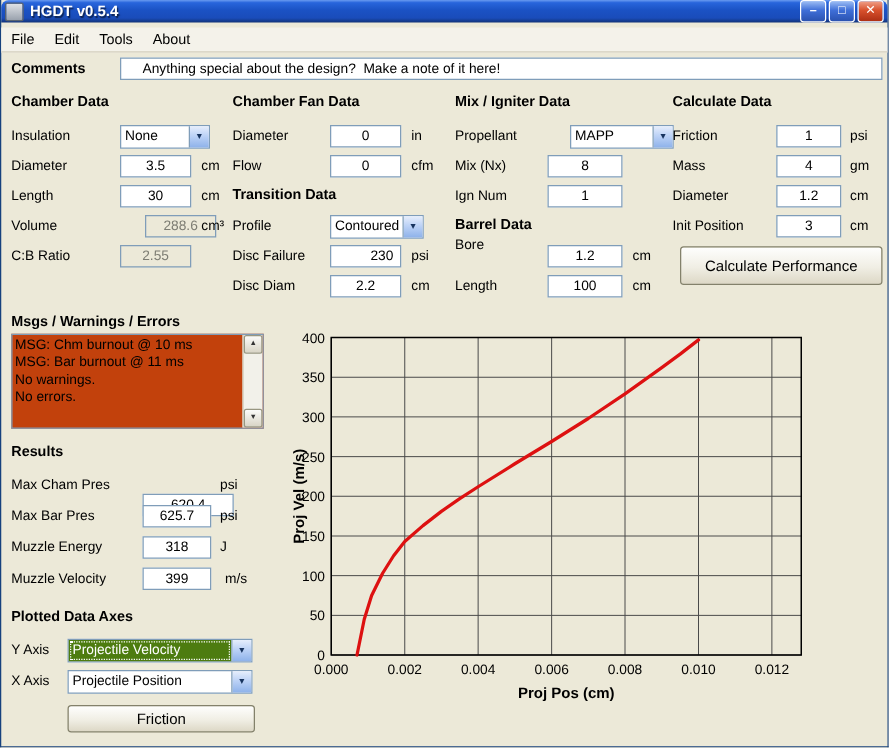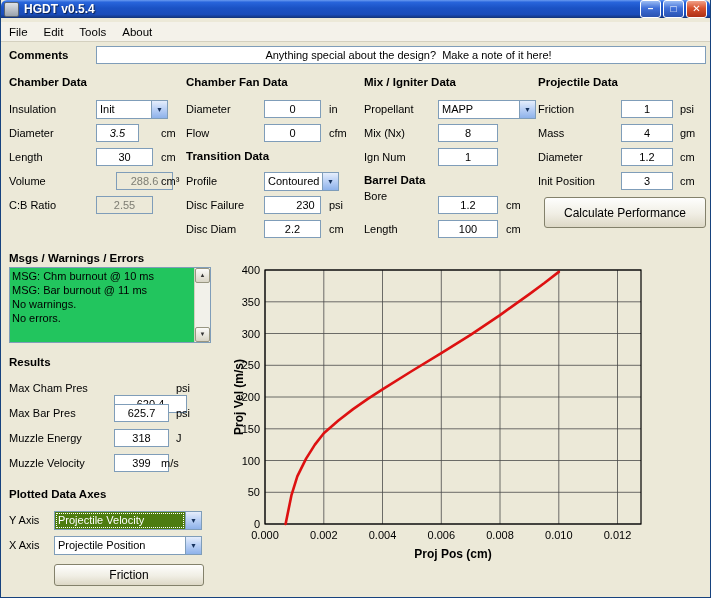--- a/index.html
+++ b/index.html
@@ -10,28 +10,28 @@
   .titletext{font-weight:bold;font-size:12px;margin-left:5px;text-shadow:1px 1px 1px rgba(0,0,0,.6);flex:1}
   .appicon{width:15px;height:15px;background:linear-gradient(#dfe2e6,#9aa2ad);border:1px solid #5a6470;border-radius:2px}
   .winbtn{width:21px;height:18px;margin-left:2px;border:1px solid #fff;border-radius:3px;color:#fff;font-size:10px;line-height:16px;text-align:center;font-weight:bold}
   .winbtn.mm{background:linear-gradient(#9cbdf4,#3f6fd8 45%,#2a52b0)}
   .winbtn.cl{background:linear-gradient(#f0a088,#d8512d 45%,#ad2f14)}
   .menubar{position:absolute;left:0;top:22px;width:100%;height:20px;background:#f4f2ea;border-bottom:1px solid #d4d0bf;display:flex;align-items:center}
   .menuitem{padding:3px 8px;font-size:11.5px}
   .hdr{position:absolute;font-weight:bold;font-size:11.5px;color:#000;white-space:nowrap}
   .lbl{position:absolute;color:#000;white-space:nowrap}
   .tin{position:absolute;height:18px;border:1px solid #7f9db9;background:#fff;font-family:"Liberation Sans","DejaVu Sans",sans-serif;font-size:11px;text-align:center;padding:1px 2px;color:#000}
-  .tin.left{text-align:center;padding-left:17px}
+  .tin.left{text-align:left;padding-left:17px}
   .tin:disabled{background:#ece9d8;color:#7d7d73}
   .combo{position:absolute;height:19px;border:1px solid #7f9db9;background:#fff;display:flex;align-items:stretch;cursor:default}
   .combo .txt{flex:1;padding:1px 3px;line-height:15px;white-space:nowrap;overflow:hidden}
   .combo.sel .txt{background:#4d7c0f;color:#fff;outline:1px dotted #fff;outline-offset:-2px}
   .combo .arrowbtn{width:16px;background:linear-gradient(#e6eefc,#bcd2f6 45%,#8eb2ea);border-left:1px solid #7f9db9;display:flex;align-items:center;justify-content:center;font-size:7px;color:#17335e}
   .btn{position:absolute;background:linear-gradient(#fefefd,#f0eee4 55%,#ddd8c6);border:1px solid #83816b;border-radius:3px;display:flex;align-items:center;justify-content:center;font-size:12px;color:#000;cursor:pointer}
-  .listbox{position:absolute;left:8px;top:267px;width:202px;height:76px;border:1px solid #7f9db9;background:#22c55e}
+  .listbox{position:absolute;left:8px;top:267px;width:202px;height:76px;border:1px solid #7f9db9;background:#c2410c}
   .listitems{position:absolute;left:0;top:0;right:16px;bottom:0;overflow:hidden;padding:1px 0 0 2px}
   .listitem{line-height:14px;white-space:nowrap}
   .scrollbar{position:absolute;right:0;top:0;width:16px;height:100%;background:#f2f1ea;border-left:1px solid #d4d0bf}
   .sb-btn{position:absolute;left:0;width:15px;height:15px;background:linear-gradient(#fbfbf9,#d9d5c6);border:1px solid #989681;border-radius:2px;font-size:6px;color:#333;text-align:center;line-height:13px}
   .sb-btn.up{top:0}
   .sb-btn.down{bottom:0}
   svg text{font-family:"Liberation Sans","DejaVu Sans",sans-serif}
   .grid{stroke:#4a4a4a;stroke-width:0.8}
   .frame{fill:none;stroke:#000;stroke-width:1.2}
   .curve{fill:none;stroke-width:2.6;stroke-linejoin:round;stroke-linecap:round}
@@ -59,30 +59,30 @@
     <span class="menuitem">Tools</span>
     <span class="menuitem">About</span>
   </div>
 
   <span class="hdr" style="left:8px;top:49px">Comments</span>
   <input class="tin left" style="left: 95px; top: 46px; width: 610px;" value="Anything special about the design?  Make a note of it here!">
 
   <span class="hdr" style="left:8px;top:76px">Chamber Data</span>
   <span class="hdr" style="left:185px;top:76px">Chamber Fan Data</span>
   <span class="hdr" style="left:363px;top:76px">Mix / Igniter Data</span>
-  <span class="hdr" style="left:537px;top:76px">Projectile Data</span>
+  <span class="hdr" style="left:537px;top:76px">Calculate Data</span>
 
   <span class="lbl" style="left:8px;top:103px">Insulation</span>
   <div class="combo" style="left:95px;top:100px;width:72px">
-    <span class="txt">Init</span>
+    <span class="txt">None</span>
     <span class="arrowbtn">▼</span>
   </div>
 
   <span class="lbl" style="left:8px;top:127px">Diameter</span>
-  <input class="tin" style="left: 95px; top: 124px; width: 43px; font-style: italic;" value="3.5">
+  <input class="tin" style="left: 95px; top: 124px; width: 57px;" value="3.5">
   <span class="lbl" style="left:160px;top:127px">cm</span>
 
   <span class="lbl" style="left:8px;top:151px">Length</span>
   <input class="tin" style="left: 95px; top: 148px; width: 57px;" value="30">
   <span class="lbl" style="left:160px;top:151px">cm</span>
 
   <span class="lbl" style="left:8px;top:175px">Volume</span>
   <input class="tin" style="left: 95px; top: 172px; width: 57px; margin-left: 20px;" disabled="" value="288.6">
   <span class="lbl" style="left:160px;top:175px">cm³</span>
 
@@ -107,21 +107,21 @@
 
   <span class="lbl" style="left:185px;top:199px">Disc Failure</span>
   <input class="tin" style="left: 263px; top: 196px; width: 57px; padding-left: 28px;" value="230">
   <span class="lbl" style="left:328px;top:199px">psi</span>
 
   <span class="lbl" style="left:185px;top:223px">Disc Diam</span>
   <input class="tin" style="left: 263px; top: 220px; width: 57px;" value="2.2">
   <span class="lbl" style="left:328px;top:223px">cm</span>
 
   <span class="lbl" style="left:363px;top:103px">Propellant</span>
-  <div class="combo" style="left:437px;top:100px;width:98px">
+  <div class="combo" style="left:455px;top:100px;width:83px">
     <span class="txt">MAPP</span>
     <span class="arrowbtn">▼</span>
   </div>
 
   <span class="lbl" style="left:363px;top:127px">Mix (Nx)</span>
   <input class="tin" style="left: 437px; top: 124px; width: 60px;" value="8">
 
   <span class="lbl" style="left:363px;top:151px">Ign Num</span>
   <input class="tin" style="left: 437px; top: 148px; width: 60px;" value="1">
 
@@ -176,21 +176,21 @@
   <span class="lbl" style="left:8px;top:407px">Max Bar Pres</span>
   <input class="tin" style="left: 113px; top: 404px; width: 55px;" readonly="" value="625.7">
   <span class="lbl" style="left:175px;top:407px">psi</span>
 
   <span class="lbl" style="left:8px;top:432px">Muzzle Energy</span>
   <input class="tin" style="left: 113px; top: 429px; width: 55px;" readonly="" value="318">
   <span class="lbl" style="left:175px;top:432px">J</span>
 
   <span class="lbl" style="left:8px;top:457px">Muzzle Velocity</span>
   <input class="tin" style="left: 113px; top: 454px; width: 55px;" readonly="" value="399">
-  <span class="lbl" style="left:160px;top:457px">m/s</span>
+  <span class="lbl" style="left:179px;top:457px">m/s</span>
 
   <span class="hdr" style="left:8px;top:488px">Plotted Data Axes</span>
 
   <span class="lbl" style="left:8px;top:514px">Y Axis</span>
   <div class="combo sel" style="left:53px;top:511px;width:148px">
     <span class="txt">Projectile Velocity</span>
     <span class="arrowbtn">▼</span>
   </div>
 
   <span class="lbl" style="left:8px;top:539px">X Axis</span>

